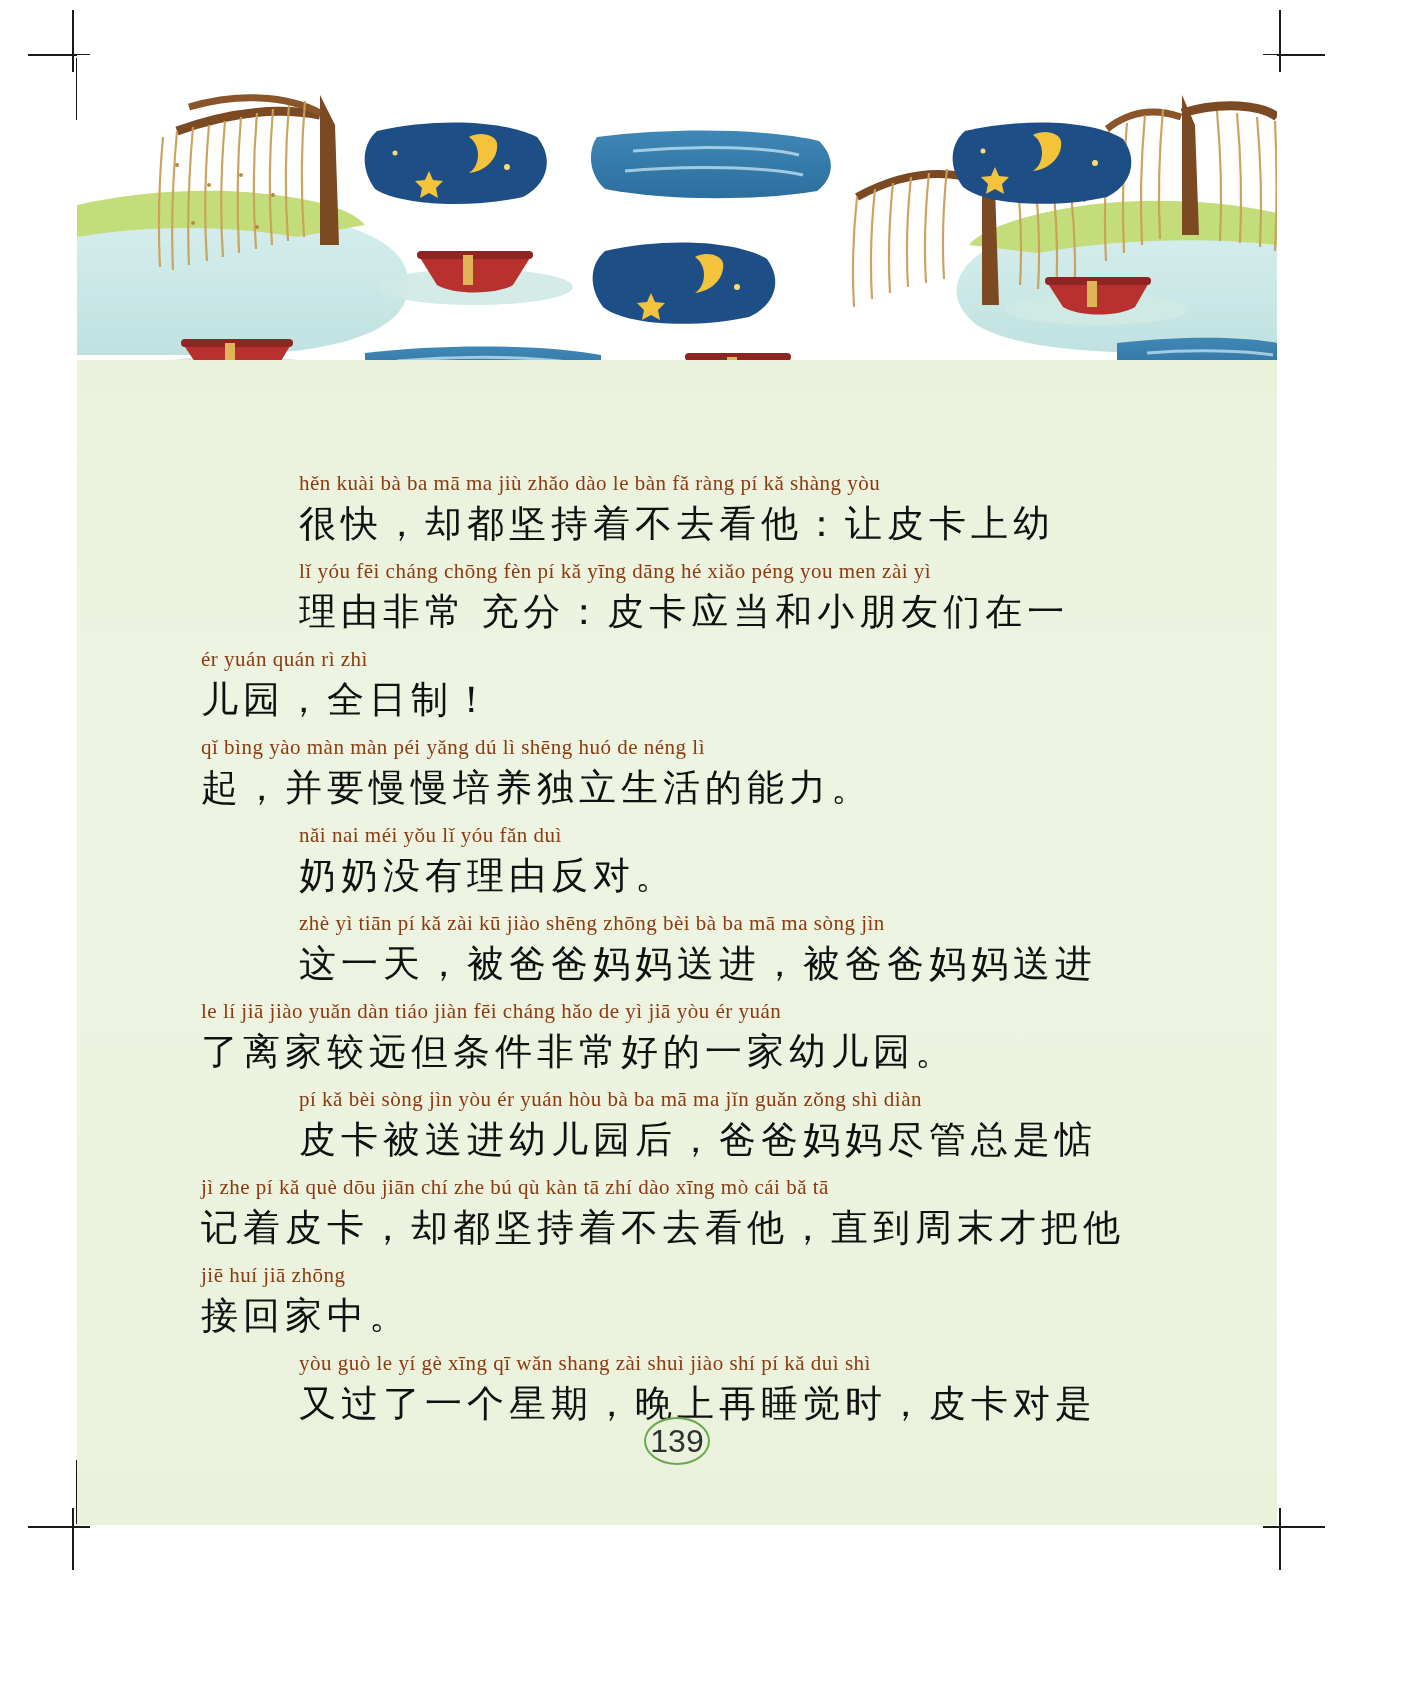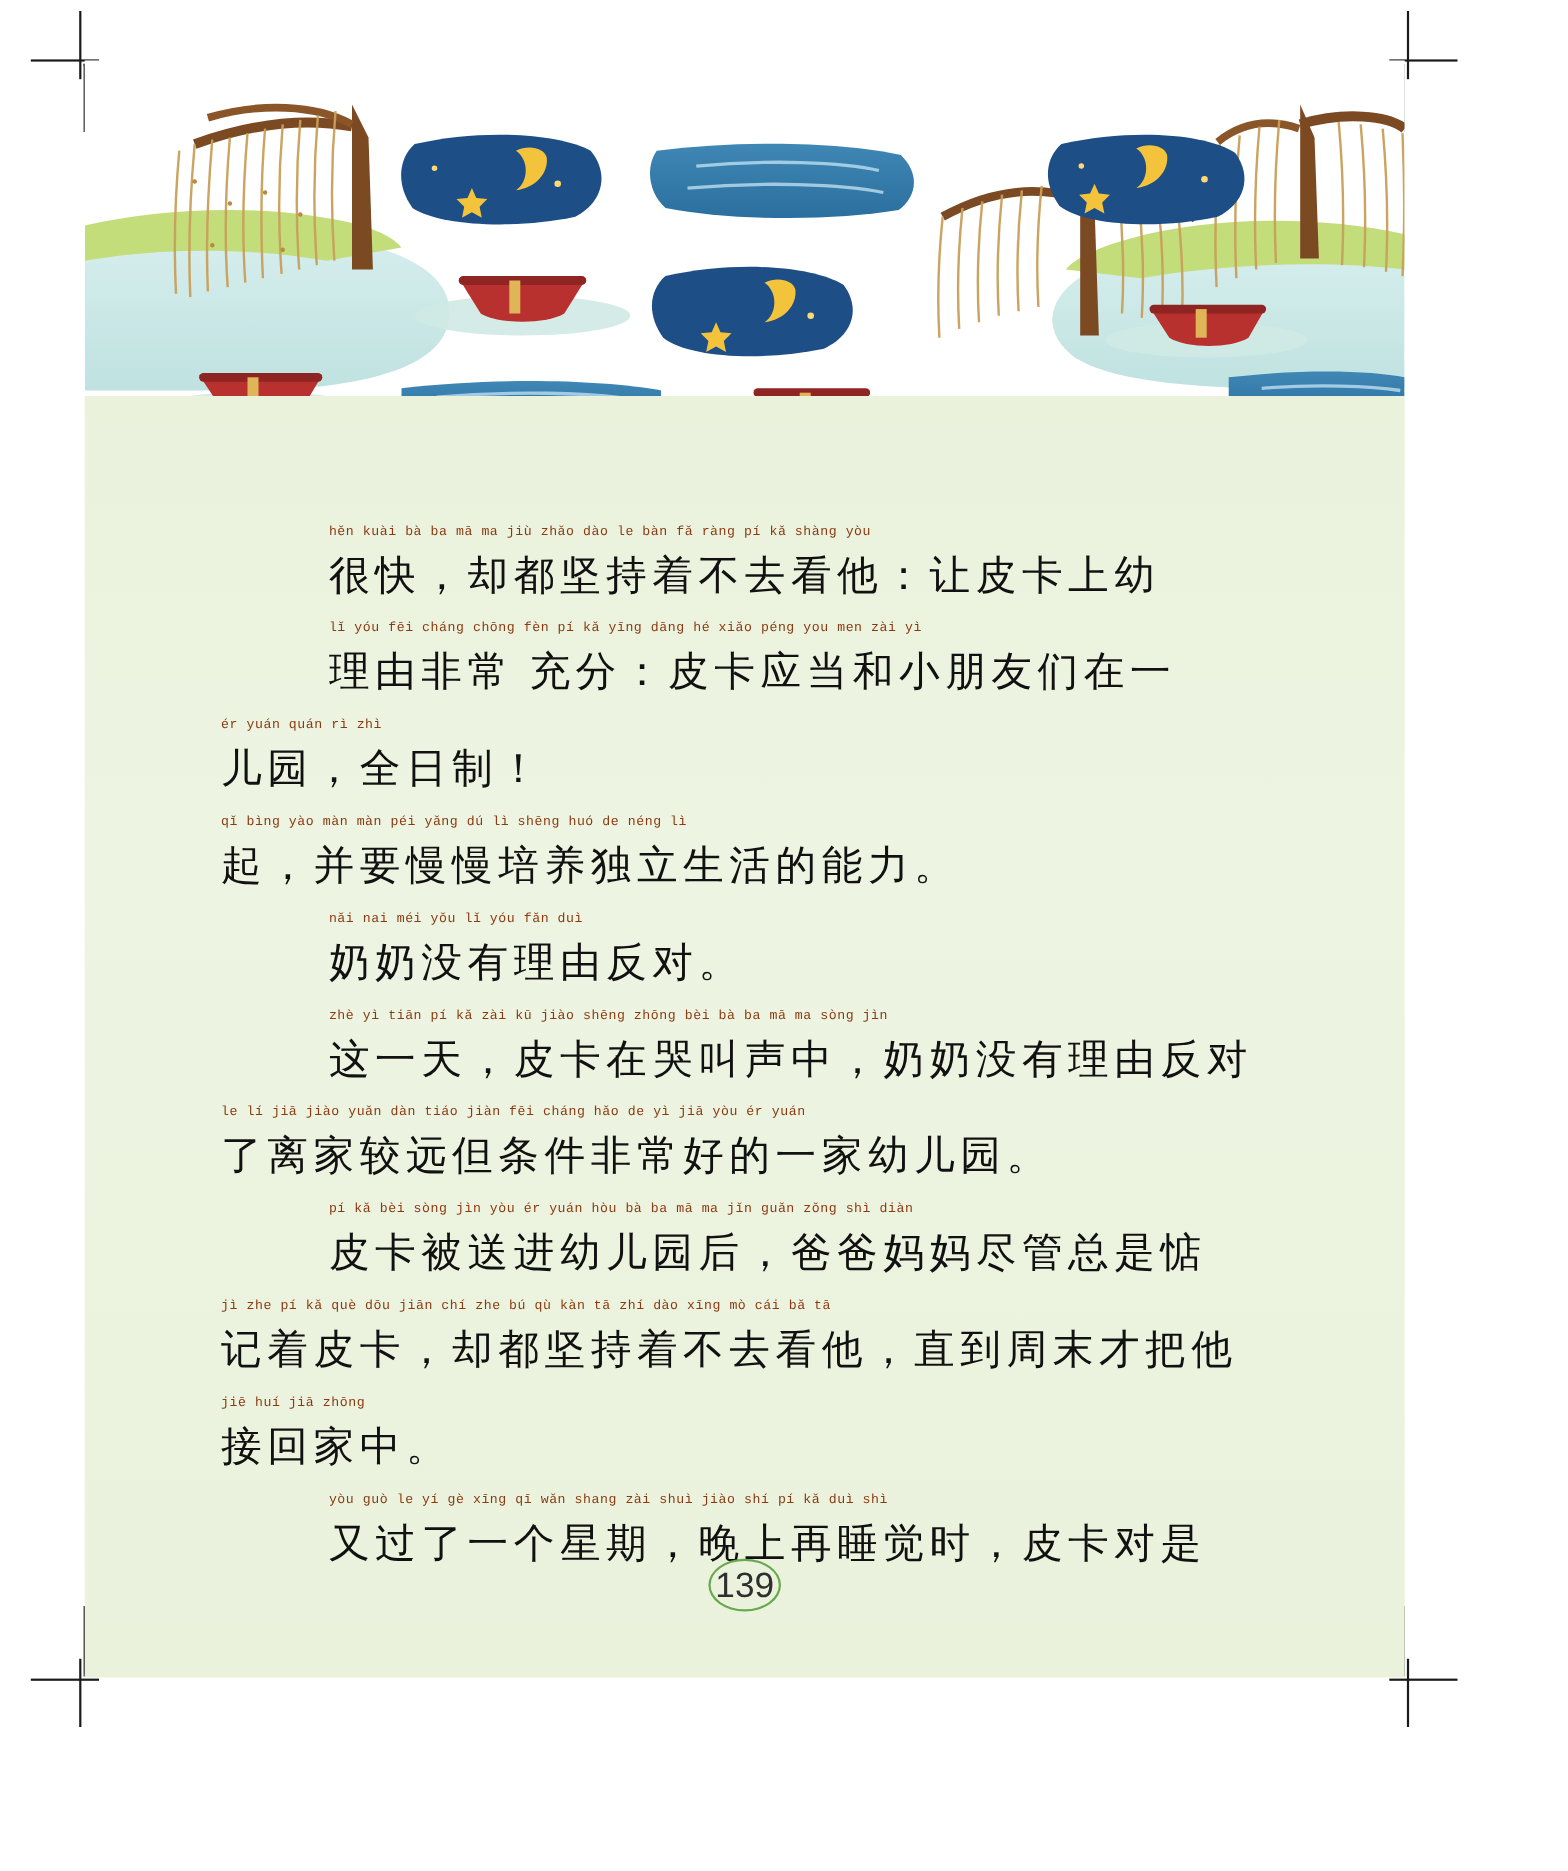--- a/index.html
+++ b/index.html
@@ -73,22 +73,22 @@
 
   .line {
     position: relative;
     margin-bottom: 6px;
     white-space: nowrap;
   }
   .line.indent { padding-left: 222px; }
   .line.flush  { padding-left: 124px; }
 
   .pinyin-row {
-    font-family: Liberation Mono, monospace;
-    font-size: 12px;
+    font-family: Liberation Serif, serif;
+    font-size: 21px;
     color: #8a3a10;
     letter-spacing: 0.5px;
     height: 26px;
     line-height: 26px;
     white-space: nowrap;
   }
   .han-row {
     font-family: "Liberation Serif", "DejaVu Serif", serif;
     font-size: 37px;
     color: #111111;
@@ -314,21 +314,21 @@
         <div class="han-row">起，并要慢慢培养独立生活的能力。</div>
       </div>
 
       <div class="line indent">
         <div class="pinyin-row">nǎi nai méi yǒu   lǐ   yóu fǎn duì</div>
         <div class="han-row">奶奶没有理由反对。</div>
       </div>
 
       <div class="line indent">
         <div class="pinyin-row">zhè  yì  tiān       pí   kǎ  zài  kū  jiào shēng zhōng       bèi  bà  ba  mā  ma sòng jìn</div>
-        <div class="han-row">这一天，皮卡在哭叫声中，奶奶没有理由反对</div>
+        <div class="han-row">这一天，被爸爸妈妈送进，被爸爸妈妈送进</div>
       </div>
 
       <div class="line flush">
         <div class="pinyin-row">le    lí    jiā jiào yuǎn dàn tiáo jiàn  fēi cháng hǎo de   yì   jiā yòu  ér yuán</div>
         <div class="han-row">了离家较远但条件非常好的一家幼儿园。</div>
       </div>
 
       <div class="line indent">
         <div class="pinyin-row">pí   kǎ  bèi sòng  jìn  yòu  ér yuán hòu     bà  ba  mā  ma  jǐn guǎn zǒng shì diàn</div>
         <div class="han-row">皮卡被送进幼儿园后，爸爸妈妈尽管总是惦</div>

